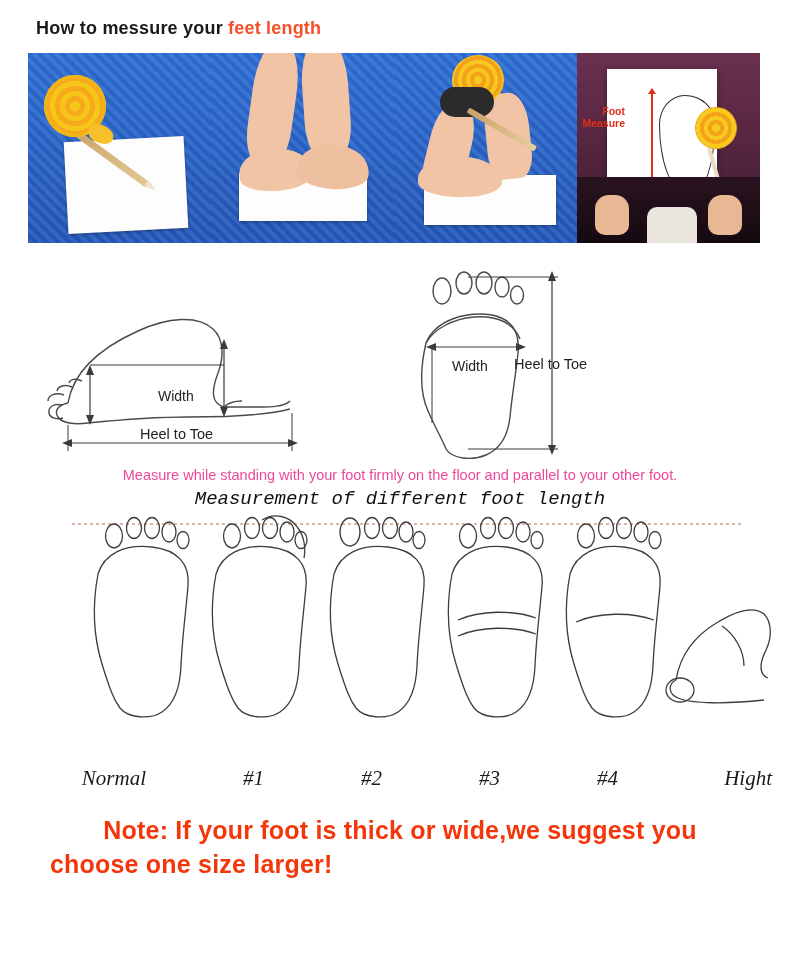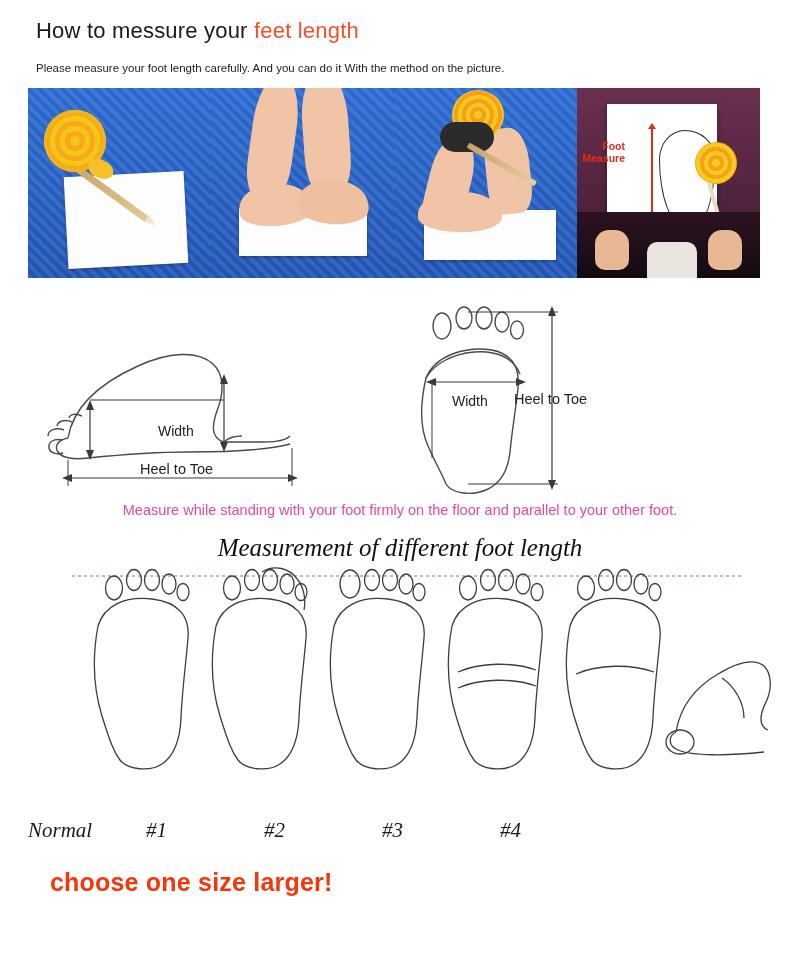--- a/index.html
+++ b/index.html
@@ -19,22 +19,22 @@
     width: 800px;
     height: 966px;
     position: relative;
     box-sizing: border-box;
     padding: 0 28px;
   }
 
   
   .title {
     margin: 18px 0 0 8px;
-    font-size: 22px;
-    font-weight: normal;
+    font-size: 18px;
+    font-weight: bold;
     letter-spacing: .2px;
   }
   .title .accent { color: #f4502a; }
 
   .subtitle {
     margin: 18px 0 0 8px;
     font-size: 11.5px;
     color: #222;
   }
 
@@ -200,37 +200,37 @@
 
   .caption {
     text-align: center;
     font-size: 14.5px;
     color: #ec4899;
     margin-top: 2px;
   }
 
   .section-title {
     text-align: center;
-    font-family: Liberation Serif, serif;
+    font-family: Liberation Mono, monospace;
     font-style: italic;
-    font-size: 25px;
+    font-size: 19px;
     color: #111;
-    margin-top: 16px;
+    margin-top: 5px;
   }
 
   .feet-block { position: relative; height: 250px; margin-top: 4px; }
 
   .labels-row {
     display: flex;
     margin-top: 2px;
     font-family: "Liberation Serif", serif;
     font-style: italic;
     font-size: 21px;
   }
-  .labels-row span { text-align: left; }
+  .labels-row span { text-align: right; }
 
   .note {
     margin-top: 22px;
     text-align: center;
     color: #f4360b;
     font-weight: bold;
     font-size: 25px;
     line-height: 34px;
     letter-spacing: .2px;
   }
@@ -238,21 +238,20 @@
 </style>
 </head>
 <body>
 
 <div class="page">
 
   <div class="title">
     <span>How to messure your </span><span class="accent">feet length</span>
   </div>
 
-  <div class="subtitle">Please measure your foot length carefully. And you can do it With the method on the picture.</div>
 
   <div class="photo-row">
 
     <div class="photo p1">
       <div class="mat"></div>
       <div class="paper"></div>
       <div class="pencil"></div>
       <div class="lolli"></div>
       <div class="lolli-bow"></div>
     </div>
@@ -442,19 +441,21 @@
       </g>
     </svg>
   </div>
 
   <div class="labels-row">
     <span style="width:118px">Normal</span>
     <span style="width:118px">#1</span>
     <span style="width:118px">#2</span>
     <span style="width:118px">#3</span>
     <span style="width:118px">#4</span>
+    <span style="width:154px">Hight</span>
   </div>
 
   <div class="note">
+    <span>Note: If your foot is thick or wide,we suggest you</span>
     <span class="l2">choose one size larger!</span>
   </div>
 
 </div>
 
 </body></html>

